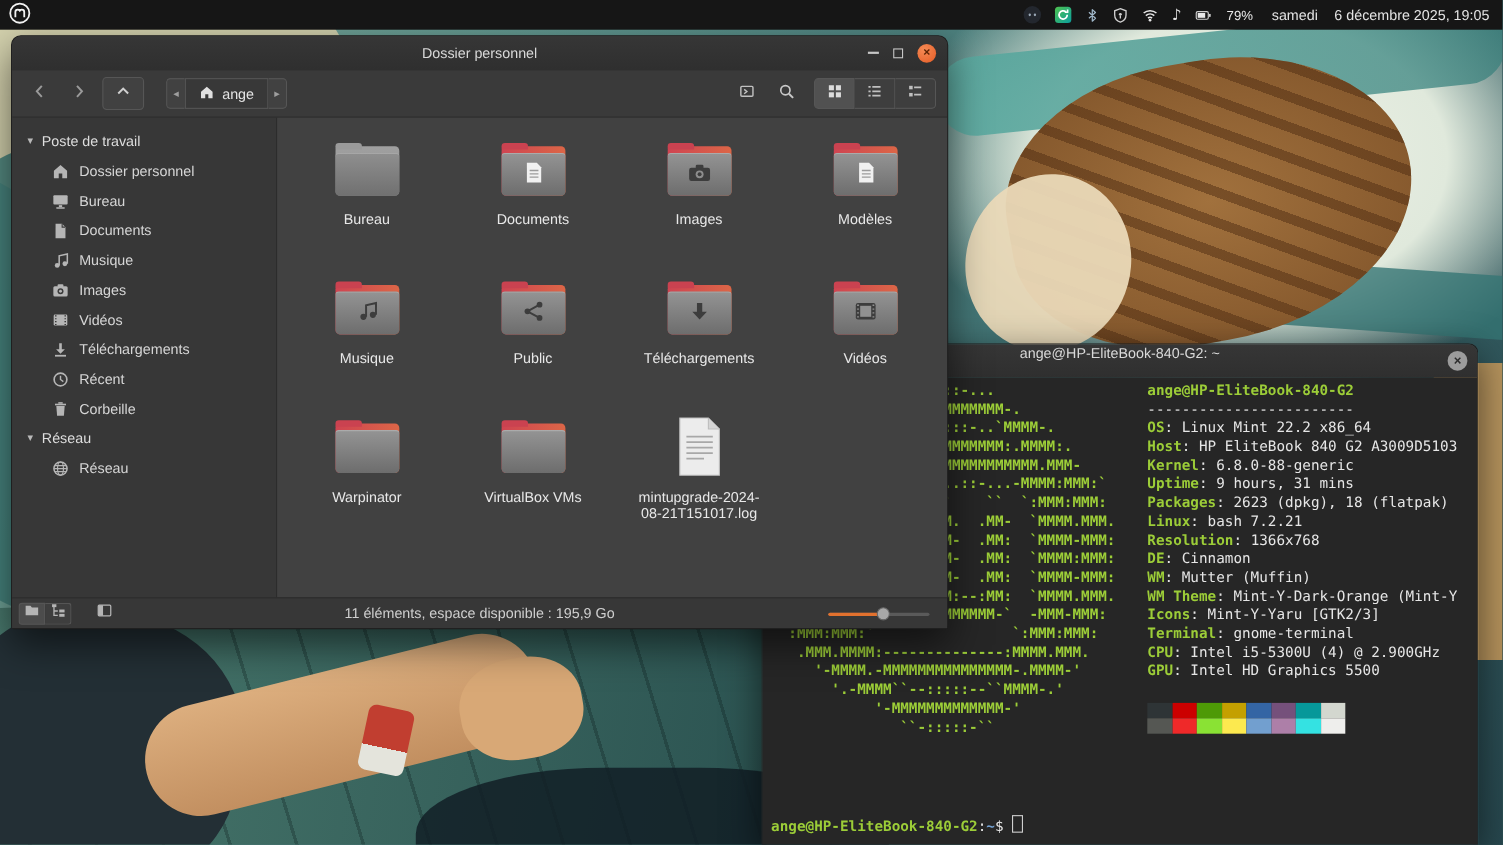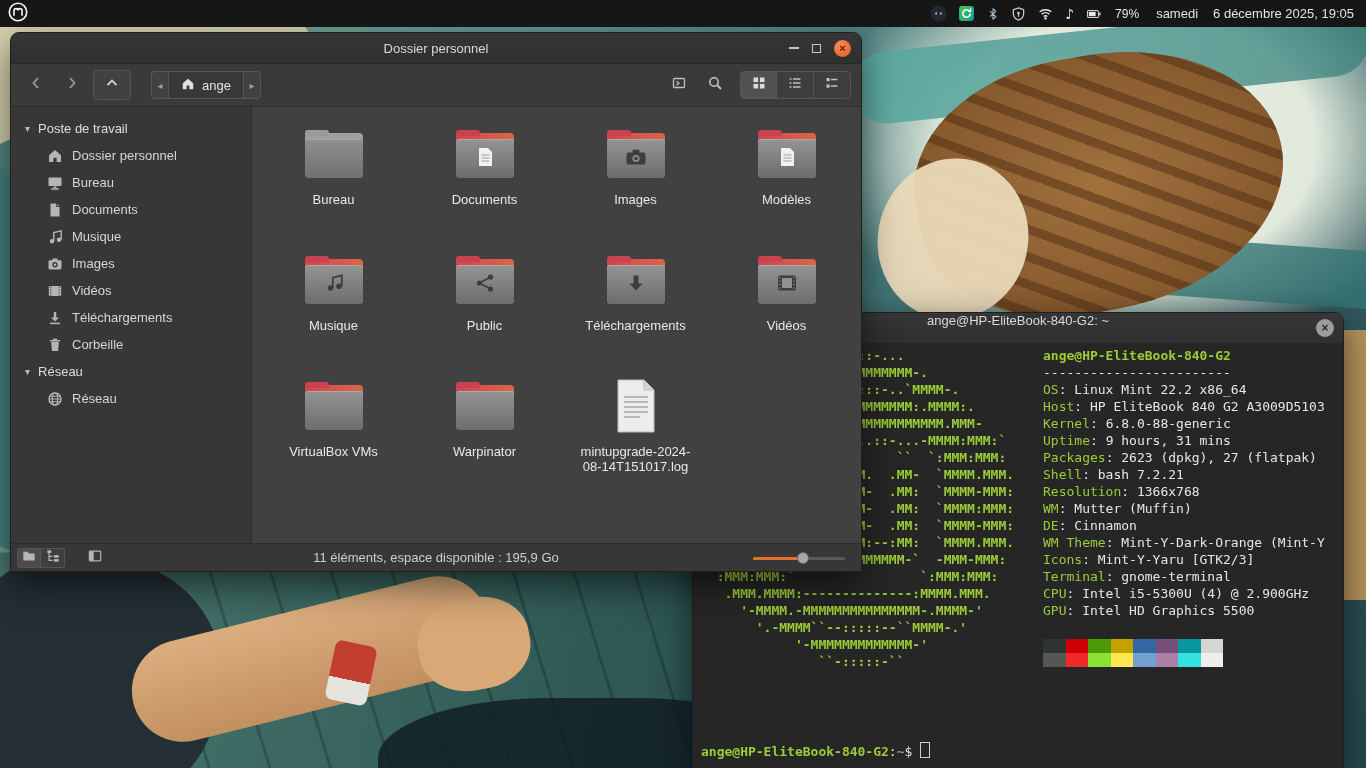--- a/index.html
+++ b/index.html
@@ -120,21 +120,21 @@
   .term-titlebar{height:30px;flex:0 0 30px;background:linear-gradient(#363636,#2f2f2f);border-radius:8px 8px 0 0;
     display:flex;align-items:flex-start;justify-content:center;position:relative}
   .term-title{font-size:13px;color:#d9d9d9}
   .term-close{position:absolute;right:9px;top:6px;width:18px;height:18px;border-radius:50%;background:#9c9c9c;
     display:flex;align-items:center;justify-content:center;color:#2c2c2c;font-size:12px;font-weight:bold}
   .term-body{flex:1;background:#262626;position:relative;overflow:hidden;color:#e6e6e6;
     font-family:"DejaVu Sans Mono","Liberation Mono",monospace;font-size:13px;line-height:17px}
   .nf-art{position:absolute;left:8px;top:4px;margin:0;font:inherit;font-weight:bold;color:var(--terminal-green,#9ccd38);white-space:pre}
   .nf-info{position:absolute;left:350px;top:4px;white-space:nowrap}
   .nf-header{color:var(--terminal-green,#9ccd38);font-weight:bold}
-  .nf-line .nf-label{color:var(--terminal-green,#9ccd38);font-weight:normal}
+  .nf-line .nf-label{color:var(--terminal-green,#9ccd38);font-weight:bold}
   .nf-palette{margin-top:20px;width:180px}
   .pal-row{display:flex;height:14px}
   .pal-block{width:22.5px;height:14px}
   .prompt{position:absolute;left:8px;bottom:8px;white-space:pre}
   .p-user{color:var(--terminal-green,#9ccd38);font-weight:bold}
   .p-path{color:var(--terminal-blue,#729fcf);font-weight:bold}
   .cursor{display:inline-block;width:8px;height:14px;border:1px solid #cfcfcf;margin-left:8px;vertical-align:-2px}
 </style>
 </head>
 <body>
@@ -184,25 +184,25 @@
             '-MMMMMMMMMMMMM-'
                ``-:::::-``</pre>
     <div class="nf-info">
       <div class="nf-header">ange@HP-EliteBook-840-G2</div>
       <div class="nf-sep-line">------------------------</div>
       <div>
           <div class="nf-line"><span class="nf-label">OS</span><span class="nf-plain">: </span><span class="nf-val">Linux Mint 22.2 x86_64</span></div>
           <div class="nf-line"><span class="nf-label">Host</span><span class="nf-plain">: </span><span class="nf-val">HP EliteBook 840 G2 A3009D5103</span></div>
           <div class="nf-line"><span class="nf-label">Kernel</span><span class="nf-plain">: </span><span class="nf-val">6.8.0-88-generic</span></div>
           <div class="nf-line"><span class="nf-label">Uptime</span><span class="nf-plain">: </span><span class="nf-val">9 hours, 31 mins</span></div>
-          <div class="nf-line"><span class="nf-label">Packages</span><span class="nf-plain">: </span><span class="nf-val">2623 (dpkg), 27 (flatpak)</span></div>
-          <div class="nf-line"><span class="nf-label">Shell</span><span class="nf-plain">: </span><span class="nf-val">bash 7.2.21</span></div>
+          <div class="nf-line"><span class="nf-label">Packages</span><span class="nf-plain">: </span><span class="nf-val">2623 (dpkg), 18 (flatpak)</span></div>
+          <div class="nf-line"><span class="nf-label">Linux</span><span class="nf-plain">: </span><span class="nf-val">bash 7.2.21</span></div>
           <div class="nf-line"><span class="nf-label">Resolution</span><span class="nf-plain">: </span><span class="nf-val">1366x768</span></div>
+          <div class="nf-line"><span class="nf-label">DE</span><span class="nf-plain">: </span><span class="nf-val">Cinnamon</span></div>
           <div class="nf-line"><span class="nf-label">WM</span><span class="nf-plain">: </span><span class="nf-val">Mutter (Muffin)</span></div>
-          <div class="nf-line"><span class="nf-label">DE</span><span class="nf-plain">: </span><span class="nf-val">Cinnamon</span></div>
           <div class="nf-line"><span class="nf-label">WM Theme</span><span class="nf-plain">: </span><span class="nf-val">Mint-Y-Dark-Orange (Mint-Y</span></div>
           <div class="nf-line"><span class="nf-label">Icons</span><span class="nf-plain">: </span><span class="nf-val">Mint-Y-Yaru [GTK2/3]</span></div>
           <div class="nf-line"><span class="nf-label">Terminal</span><span class="nf-plain">: </span><span class="nf-val">gnome-terminal</span></div>
           <div class="nf-line"><span class="nf-label">CPU</span><span class="nf-plain">: </span><span class="nf-val">Intel i5-5300U (4) @ 2.900GHz</span></div>
           <div class="nf-line"><span class="nf-label">GPU</span><span class="nf-plain">: </span><span class="nf-val">Intel HD Graphics 5500</span></div>
         </div>
       <div class="nf-palette">
           <div class="pal-row">
             <span class="pal-block" style="background: rgb(46, 52, 54);"></span>
             <span class="pal-block" style="background: rgb(204, 0, 0);"></span>
@@ -377,20 +377,29 @@
             <svg width="16" height="16" viewBox="0 0 16 16">
               <path d="M6.8 2h2.4v5.5h2.8L8 11.6 4 7.5h2.8z" fill="#b5b5b5"></path>
               <rect x="3" y="12.6" width="10" height="1.6" fill="#b5b5b5"></rect>
             </svg>
           </span>
           <span class="sb-label">Téléchargements</span>
         </div>
         <div class="sb-item">
           <span class="sb-ico">
             <svg width="16" height="16" viewBox="0 0 16 16">
+              <circle cx="8" cy="8" r="5.8" fill="none" stroke="#b5b5b5" stroke-width="1.5"></circle>
+              <path d="M8 4.6V8l2.6 1.9" fill="none" stroke="#b5b5b5" stroke-width="1.3"></path>
+            </svg>
+          </span>
+          <span class="sb-label">Récent</span>
+        </div>
+        <div class="sb-item">
+          <span class="sb-ico">
+            <svg width="16" height="16" viewBox="0 0 16 16">
               <path d="M4.2 5h7.6l-.7 9H4.9z" fill="#b5b5b5"></path>
               <rect x="3" y="3" width="10" height="1.5" fill="#b5b5b5"></rect>
               <rect x="6" y="1.6" width="4" height="1.4" fill="#b5b5b5"></rect>
             </svg>
           </span>
           <span class="sb-label">Corbeille</span>
         </div>
         <div class="sb-header">
           <span class="tri">▾</span>
           <span class="sb-hlabel">Réseau</span>
@@ -527,44 +536,44 @@
             </div>
             <div class="glabel">Vidéos</div>
           </div>
           <div class="gitem">
             <div class="iconbox">
               <span class="folder">
                 <i class="f-back"></i>
                 <i class="f-front"></i>
               </span>
             </div>
+            <div class="glabel">Warpinator</div>
+          </div>
+          <div class="gitem">
+            <div class="iconbox">
+              <span class="folder">
+                <i class="f-back"></i>
+                <i class="f-front"></i>
+              </span>
+            </div>
             <div class="glabel">VirtualBox VMs</div>
-          </div>
-          <div class="gitem">
-            <div class="iconbox">
-              <span class="folder">
-                <i class="f-back"></i>
-                <i class="f-front"></i>
-              </span>
-            </div>
-            <div class="glabel">Warpinator</div>
           </div>
           <div class="gitem">
             <div class="iconbox">
               <span class="ficon">
                 <svg width="42" height="54" viewBox="0 0 42 54">
                   <path d="M3 1h26l10 10v42H3z" fill="#ececec" stroke="#bdbdbd"></path>
                   <path d="M29 1v10h10" fill="#d5d5d5" stroke="#bdbdbd"></path>
                   <g stroke="#a8a8a8" stroke-width="1.6" fill="none">
                     <path d="M9 18h24M9 23h24M9 28h24M9 33h24M9 38h16"></path>
                   </g>
                 </svg>
               </span>
             </div>
-            <div class="glabel">mintupgrade-2024-08-14T151017.log</div>
+            <div class="glabel">mintupgrade-2024-08-21T151017.log</div>
           </div>
         </div>
     </div>
   </div>
   <div class="statusbar">
     <span class="sb-btns">
       <span class="small-btn first active">
           <span><svg width="14" height="14" viewBox="0 0 16 16">
               <path d="M1.5 3h5l1.5 2h6.5v8h-13z" fill="#b5b5b5"></path>
             </svg></span>

